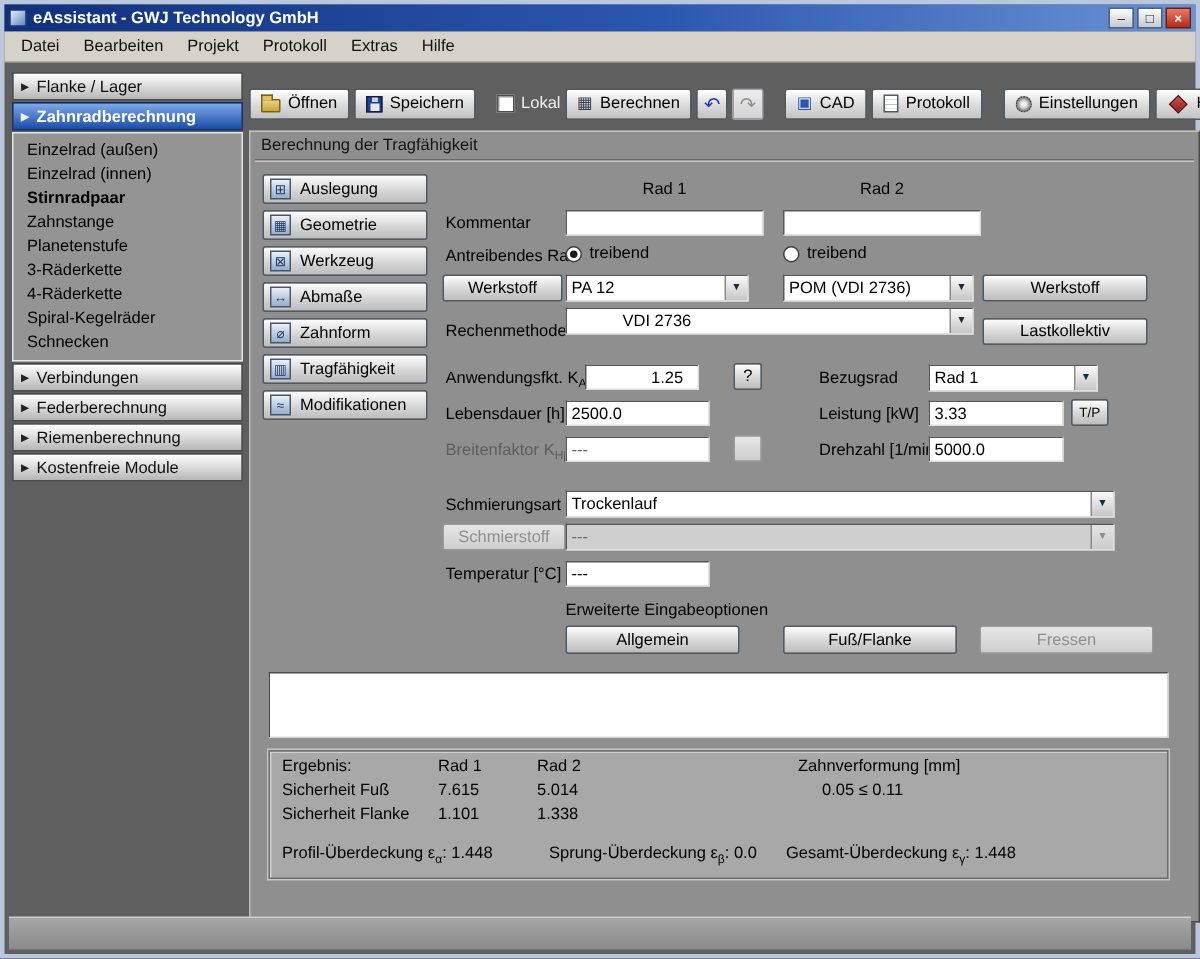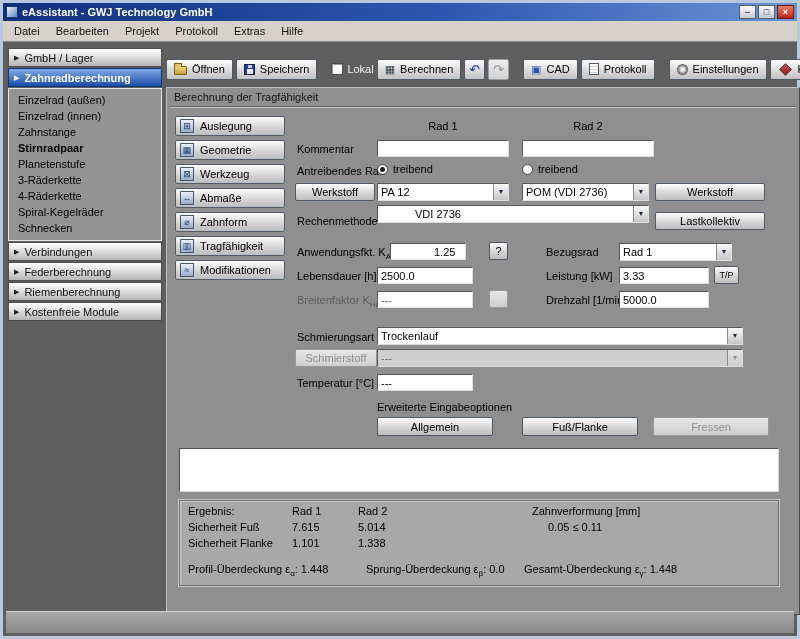--- a/index.html
+++ b/index.html
@@ -113,31 +113,31 @@
     <span class="menu-item">Protokoll</span>
     <span class="menu-item">Extras</span>
     <span class="menu-item">Hilfe</span>
   </div>
 
   <div class="app-body">
 
     <div class="sidebar">
       <div class="side-header">
         <span class="arr">▶</span>
-        <span>GmbH / Lager</span>
+        <span>Flanke / Lager</span>
       </div>
       <div class="side-header active">
         <span class="arr">▶</span>
         <span>Zahnradberechnung</span>
       </div>
       <div class="side-sublist">
         <div class="side-sub">Einzelrad (außen)</div>
         <div class="side-sub">Einzelrad (innen)</div>
+        <div class="side-sub sel">Stirnradpaar</div>
         <div class="side-sub">Zahnstange</div>
-        <div class="side-sub sel">Stirnradpaar</div>
         <div class="side-sub">Planetenstufe</div>
         <div class="side-sub">3-Räderkette</div>
         <div class="side-sub">4-Räderkette</div>
         <div class="side-sub">Spiral-Kegelräder</div>
         <div class="side-sub">Schnecken</div>
       </div>
       <div class="side-header">
         <span class="arr">▶</span>
         <span>Verbindungen</span>
       </div>
@@ -240,21 +240,21 @@
       <div class="abs radio-row" style="left:210px;top:75px;">
         <span class="radio checked"></span>
         <span class="flabel">treibend</span>
       </div>
       <div class="abs radio-row" style="left:355px;top:75px;">
         <span class="radio"></span>
         <span class="flabel">treibend</span>
       </div>
 
       <div class="abs fbtn" style="left:128px;top:95px;width:80px;">Werkstoff</div>
-      <div class="abs select" style="left:210px;top:95px;width:132px;">
+      <div class="abs select" style="left:210px;top:95px;width:122px;">
         <span class="sel-text">PA 12</span>
         <span class="sel-arrow">▼</span>
       </div>
       <div class="abs select" style="left:355px;top:95px;width:127px;">
         <span class="sel-text">POM (VDI 2736)</span>
         <span class="sel-arrow">▼</span>
       </div>
       <div class="abs fbtn" style="left:488px;top:95px;width:110px;">Werkstoff</div>
 
       <div class="abs flabel" style="left:130px;top:127px;">Rechenmethode</div>

